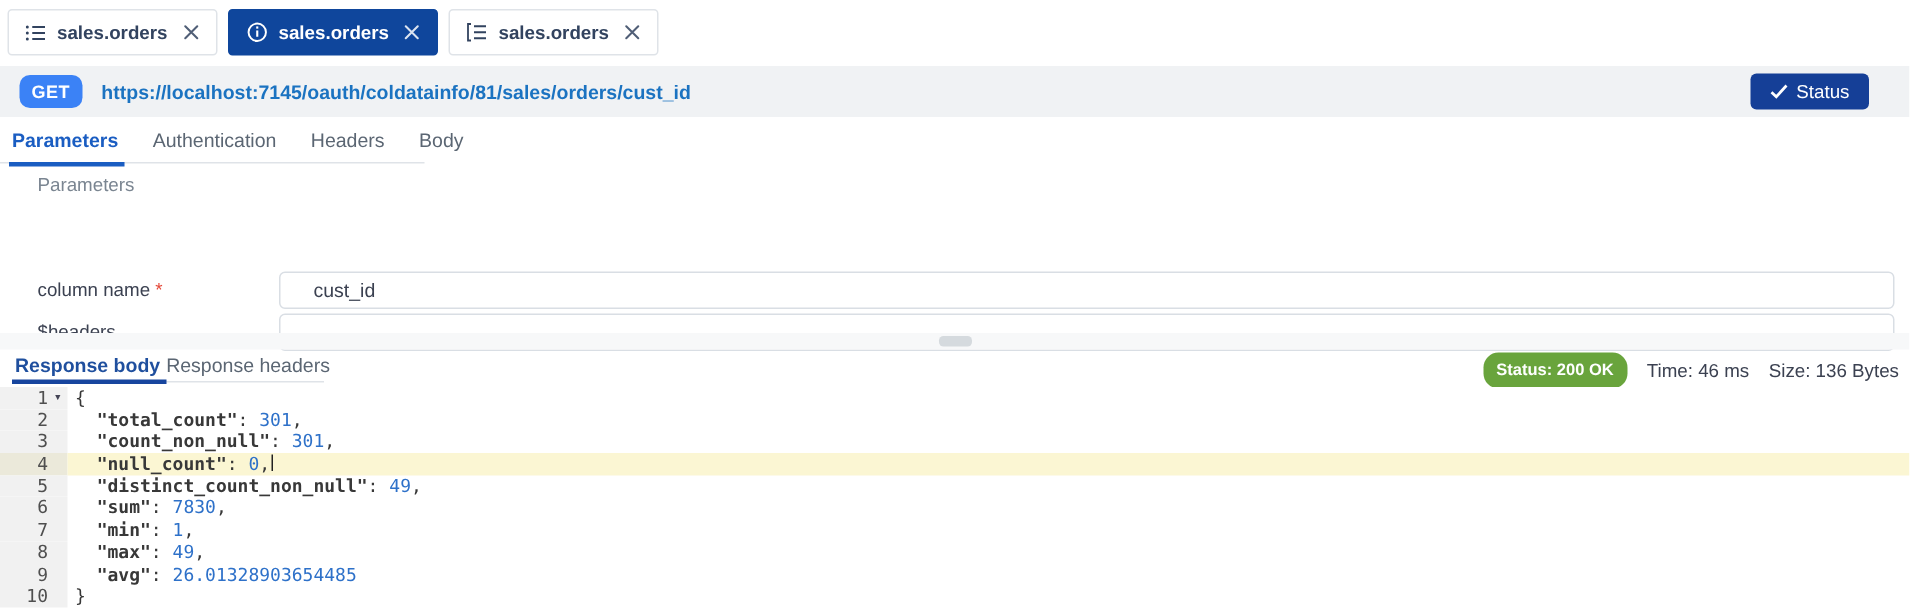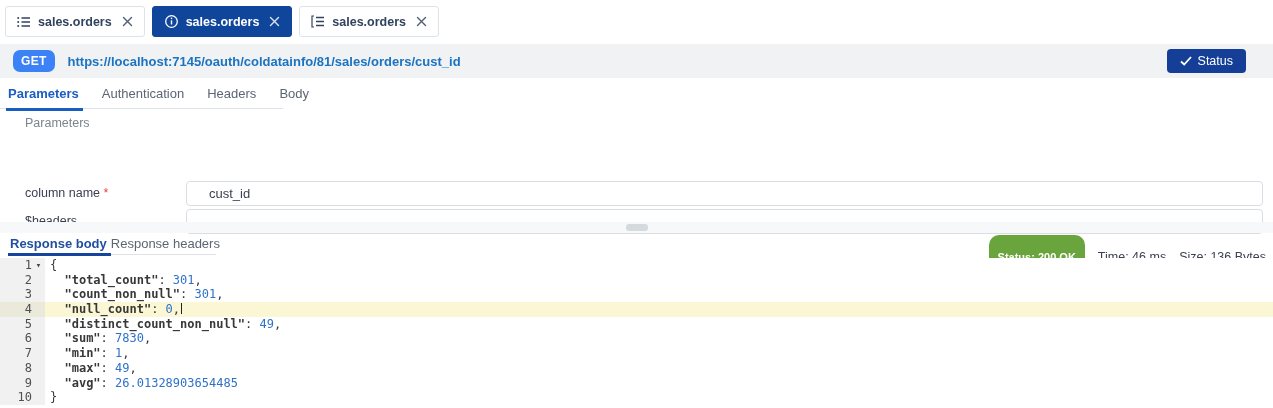--- a/index.html
+++ b/index.html
@@ -70,21 +70,21 @@
 
   
   .resp-header { position:absolute; top:236px; left:10px; right:7px; height:20px; }
   .resp-tabs { width:206px; height:19px; border-bottom:1px solid #dfe3e8; display:flex; gap:4px; }
   .resp-tab { position:relative; font-size:13px; color:#5b6673; cursor:pointer; white-space:nowrap; }
   .resp-tab.active { color:#1f4f9e; font-weight:bold; }
   .resp-tab.active .underline { position:absolute; left:-2px; right:-4px; bottom:-2px; height:3px; background:#17459e; }
   .resp-meta { position:absolute; right:0; top:-1px; display:flex; align-items:center; gap:13px; }
   .status-badge {
     background:#69a43c; color:#fff; font-size:11px; font-weight:bold;
-    padding:16px 9px; border-radius:10px; white-space:nowrap;
+    padding:6px 9px; border-radius:10px; white-space:nowrap;
   }
   .meta-text { font-size:12.5px; color:#3b4151; white-space:nowrap; }
 
   
   .editor {
     position:absolute; top:258px; left:0; right:0; bottom:0;
     font-family:"DejaVu Sans Mono", monospace; font-size:12px; background:#fff;
   }
   .code-row { display:flex; height:14.7px; line-height:14.7px; }
   .gutter {

